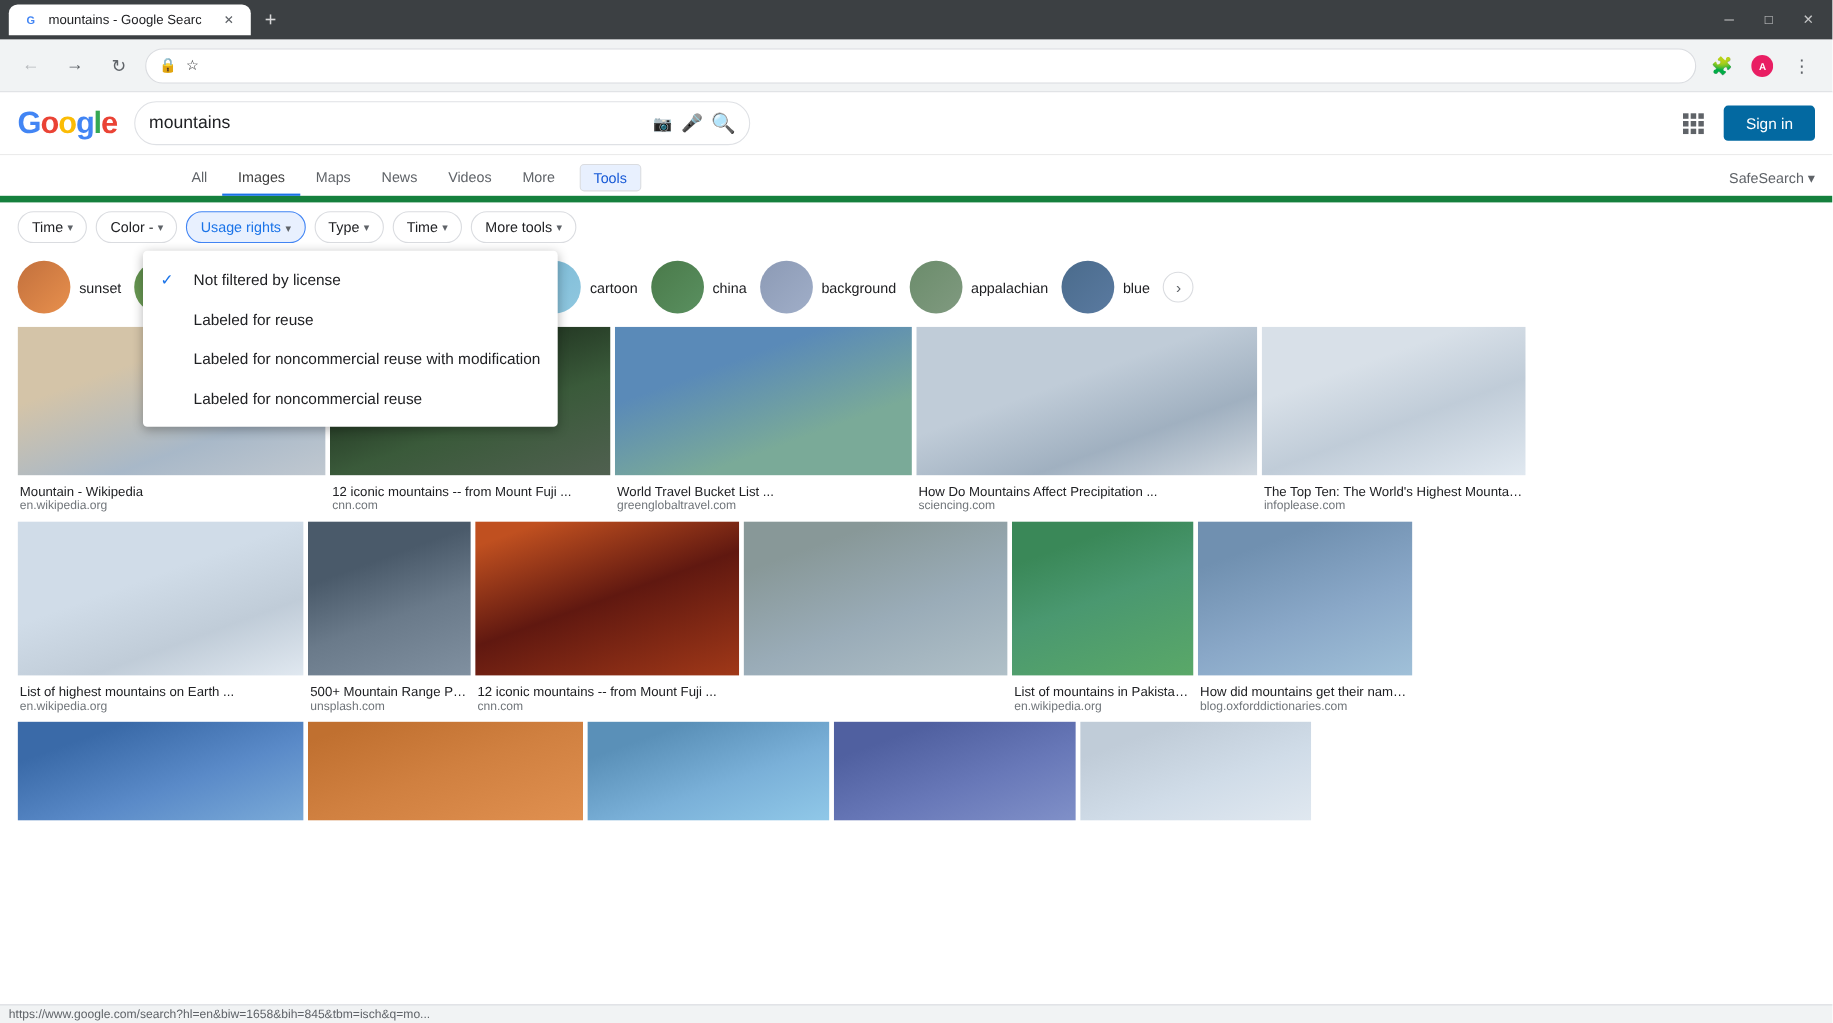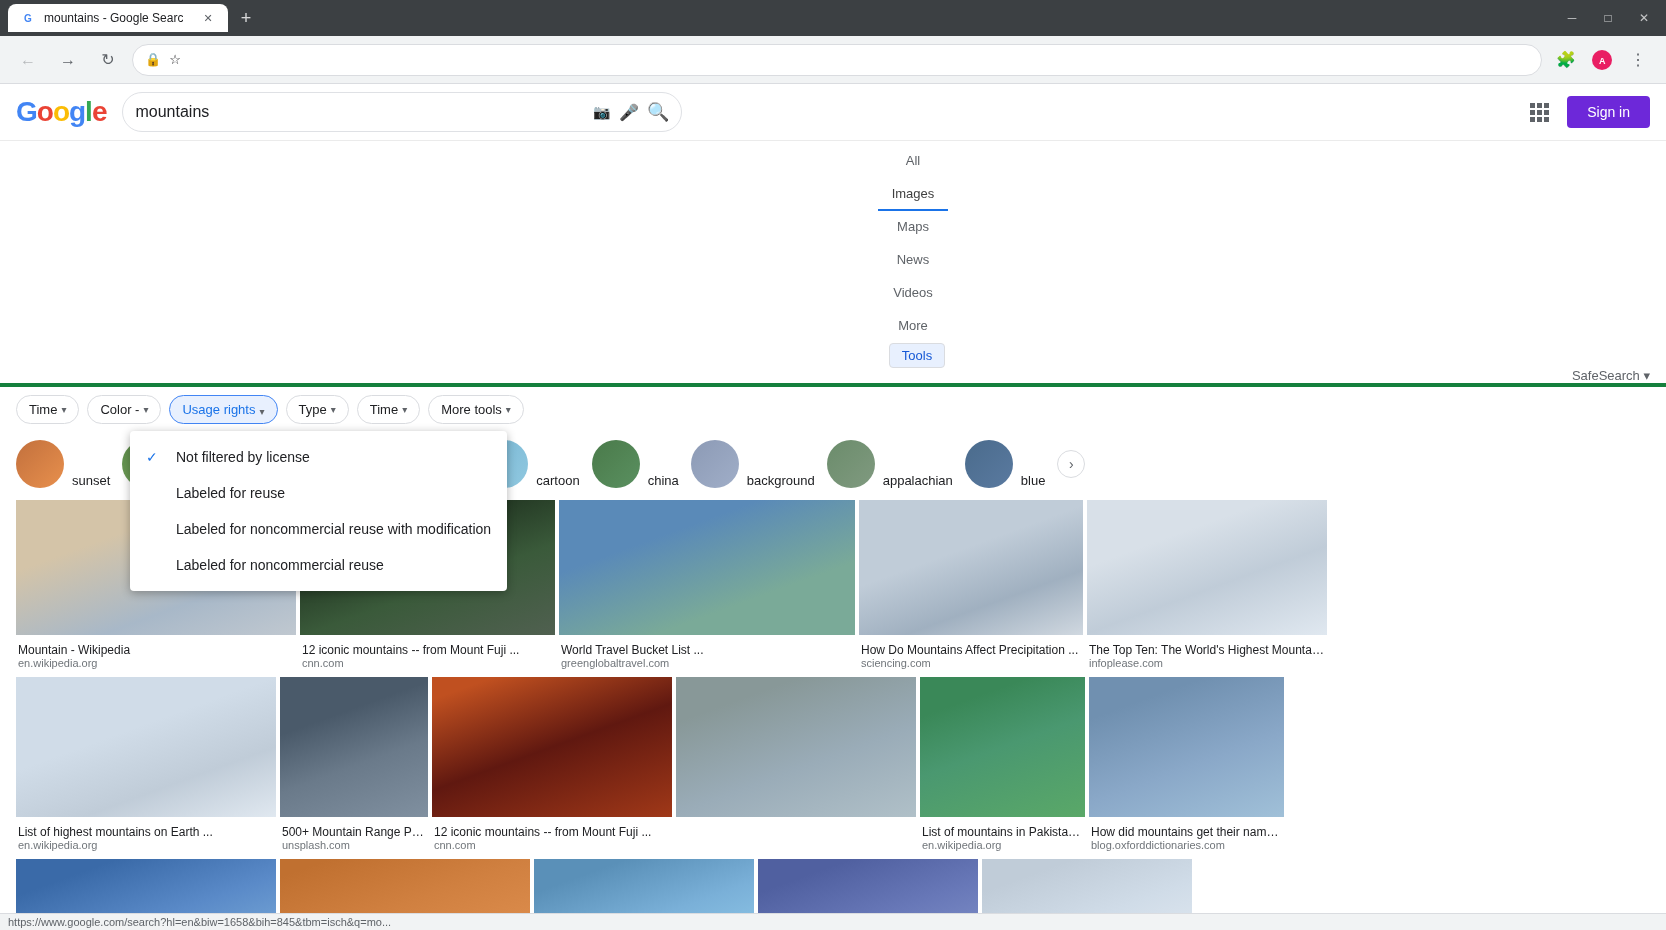--- a/index.html
+++ b/index.html
@@ -30,43 +30,43 @@
     .google-logo { display: flex; gap: 0; font-size: 28px; font-weight: bold; letter-spacing: -1px; }
     .g-blue { color: #4285F4; }
     .g-red { color: #EA4335; }
     .g-yellow { color: #FBBC05; }
     .g-green { color: #34A853; }
     .search-box-wrapper { display: flex; align-items: center; flex: 1; max-width: 560px; height: 40px; border: 1px solid #dfe1e5; border-radius: 24px; padding: 0 12px; gap: 8px; }
     .search-input { flex: 1; border: none; outline: none; font-size: 16px; color: #202124; }
     .search-icons { display: flex; gap: 8px; align-items: center; }
     .header-right { margin-left: auto; display: flex; align-items: center; gap: 12px; }
     .apps-btn { width: 32px; height: 32px; display: flex; align-items: center; justify-content: center; cursor: pointer; }
-    .sign-in-btn { background: #6d28d9; color: #fff; border: none; border-radius: 4px; padding: 8px 20px; font-size: 14px; font-weight: 500; cursor: pointer; }
-
-    
-    .nav-tabs { display: flex; align-items: center; padding: 4px 0 0 160px; border-bottom: 4px solid #15803d; gap: 0; flex-direction: column; }
+    .sign-in-btn { background: #0369a1; color: #fff; border: none; border-radius: 4px; padding: 8px 20px; font-size: 14px; font-weight: 500; cursor: pointer; }
+
+    
+    .nav-tabs { display: flex; align-items: center; padding: 4px 0 0 160px; border-bottom: 6px solid #15803d; gap: 0; }
     .nav-tab { padding: 8px 14px; font-size: 13px; color: #5f6368; cursor: pointer; border-bottom: 2px solid transparent; }
     .nav-tab.active { color: #404040; border-bottom: 2px solid #1a73e8; }
     .tools-btn { background: #e8f0fe; color: #1558d6; border: 1px solid #dadce0; border-radius: 4px; padding: 4px 12px; font-size: 13px; cursor: pointer; margin-left: 8px; }
     .safe-search { margin-left: auto; font-size: 13px; color: #5f6368; padding-right: 16px; cursor: pointer; }
 
     
     .filter-bar { display: flex; align-items: center; padding: 8px 16px; gap: 8px; position: relative; }
     .filter-btn { display: flex; align-items: center; gap: 4px; font-size: 13px; color: #202124; cursor: pointer; padding: 6px 12px; border-radius: 18px; border: 1px solid #dadce0; background: #fff; }
     .filter-btn .arrow { font-size: 10px; color: #5f6368; }
 
     
     .dropdown-overlay { position: absolute; top: 44px; left: 130px; z-index: 100; }
     .dropdown-menu { background: #fff; border-radius: 4px; box-shadow: 0 2px 10px rgba(0,0,0,0.3); min-width: 280px; padding: 8px 0; }
     .dropdown-item { display: flex; align-items: center; padding: 10px 16px; font-size: 14px; color: #202124; cursor: pointer; gap: 12px; }
     .dropdown-check { width: 18px; font-size: 14px; color: #1a73e8; }
 
     
     .suggestions-row { display: flex; align-items: center; padding: 8px 16px; gap: 12px; overflow: hidden; }
-    .suggestion-chip { display: flex; align-items: flex-end; gap: 8px; cursor: pointer; }
+    .suggestion-chip { display: flex; align-items: center; gap: 8px; cursor: pointer; }
     .suggestion-label { font-size: 13px; color: #202124; }
     .suggestion-nav { width: 28px; height: 28px; border-radius: 50%; border: 1px solid #dadce0; display: flex; align-items: center; justify-content: center; cursor: pointer; color: #5f6368; font-size: 14px; background: #fff; }
     .img-caption { font-size: 12px; color: #202124; margin-top: 4px; max-width: 100%; white-space: nowrap; overflow: hidden; text-overflow: ellipsis; }
     .img-source { font-size: 11px; color: #70757a; }
 
     
     .status-bar { background: #f1f3f4; border-top: 1px solid #dadce0; padding: 2px 8px; font-size: 11px; color: #5f6368; }
 
     
     .chip-circle { width: 48px; height: 48px; border-radius: 50%; overflow: hidden; }
@@ -267,28 +267,28 @@
             <div class="img-source">en.wikipedia.org</div>
           </div>
         </div>
         <div class="grid-item" style="width:255px;">
           <div class="grid-item-img" style="height:135px; background: linear-gradient(160deg,#1a2a1a 20%,#3a5a3a 60%, #506050);"></div>
           <div class="grid-item-info">
             <div class="img-caption">12 iconic mountains -- from Mount Fuji ...</div>
             <div class="img-source">cnn.com</div>
           </div>
         </div>
-        <div class="grid-item" style="width:296px;">
+        <div class="grid-item" style="width:270px;">
           <div class="grid-item-img" style="height:135px; background: linear-gradient(160deg,#5a8ab8 30%,#7aaa98 70%);"></div>
           <div class="grid-item-info">
             <div class="img-caption">World Travel Bucket List ...</div>
             <div class="img-source">greenglobaltravel.com</div>
           </div>
         </div>
-        <div class="grid-item" style="width:224px;">
+        <div class="grid-item" style="width:310px;">
           <div class="grid-item-img" style="height:135px; background: linear-gradient(160deg,#c0ccd8 40%,#a0b0c0 70%, #d0d8e0);"></div>
           <div class="grid-item-info">
             <div class="img-caption">How Do Mountains Affect Precipitation ...</div>
             <div class="img-source">sciencing.com</div>
           </div>
         </div>
         <div class="grid-item" style="width:240px;">
           <div class="grid-item-img" style="height:135px; background: linear-gradient(160deg,#d8e0e8 30%,#c0ccd8 60%, #e0e8f0);"></div>
           <div class="grid-item-info">
             <div class="img-caption">The Top Ten: The World's Highest Mountains</div>

